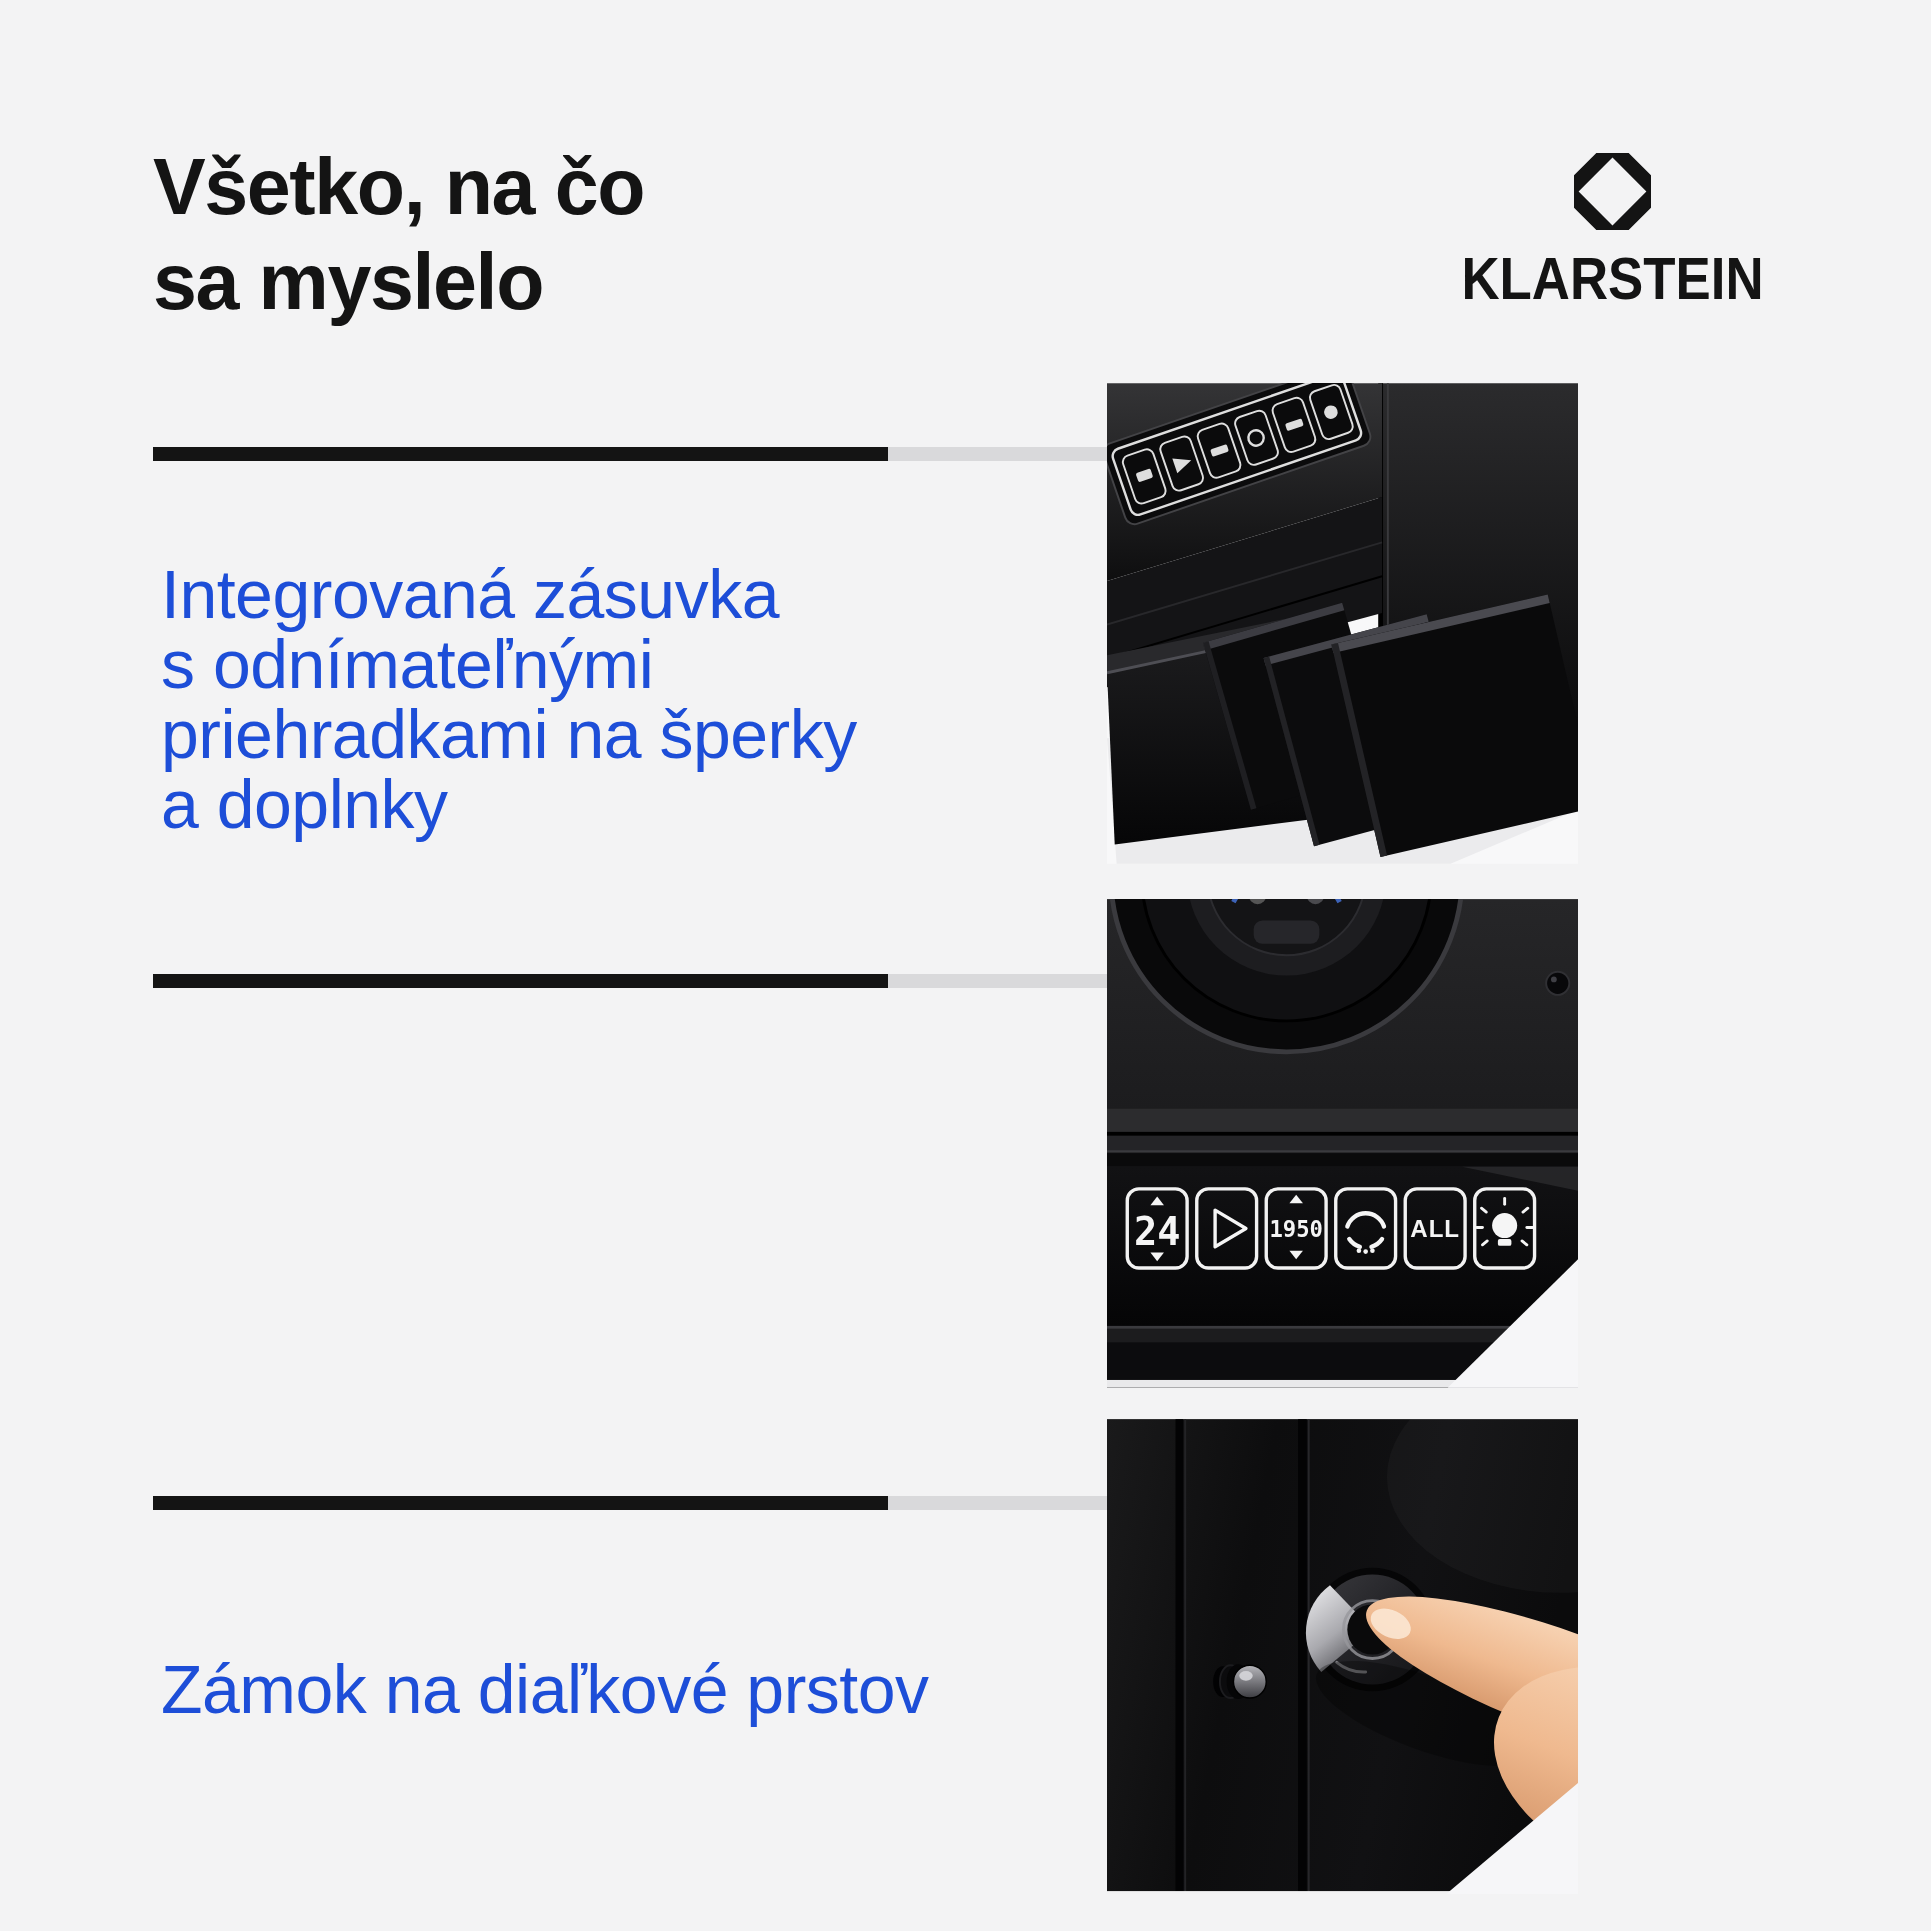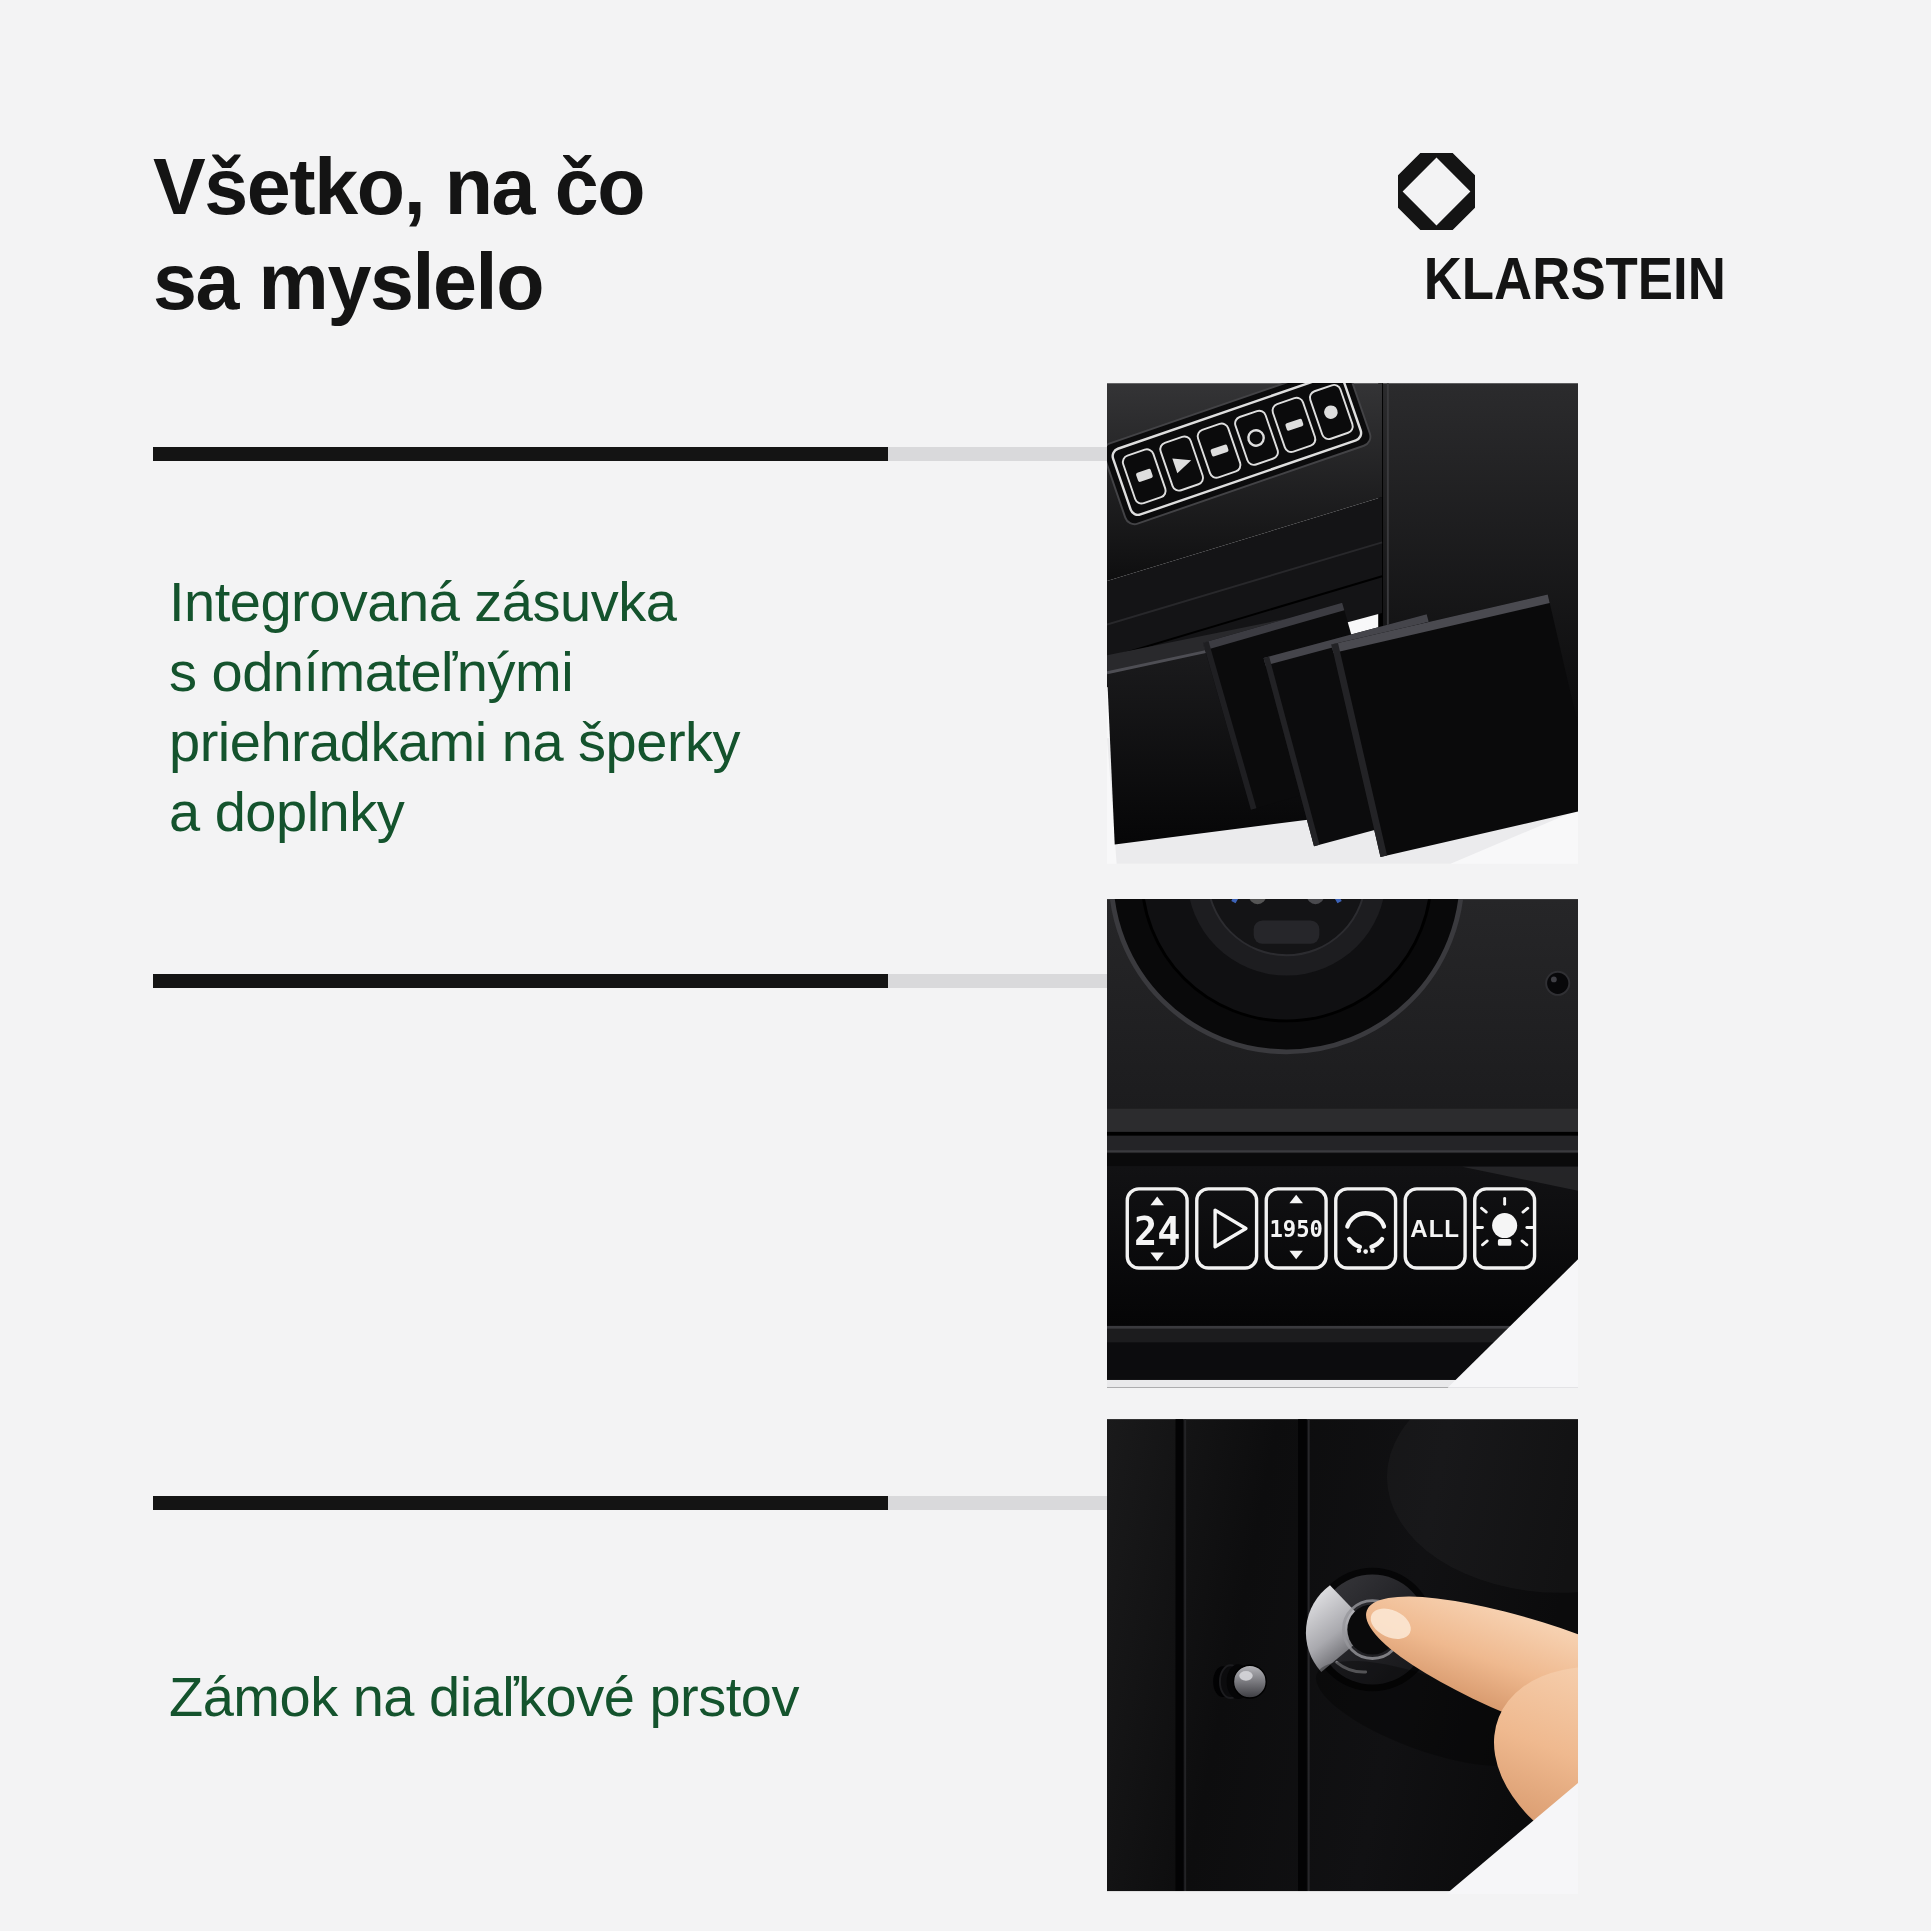--- a/index.html
+++ b/index.html
@@ -3,32 +3,32 @@
 <meta charset="utf-8">
 <style>
   html,body{margin:0;padding:0;background:#f3f3f4;}
   .canvas{position:relative;width:1931px;height:1894px;background:#f3f3f4;overflow:hidden;
           font-family:"Liberation Sans","DejaVu Sans",sans-serif;color:#141414;}
 
   .page-title{position:absolute;left:153px;top:139px;margin:0;
               font-weight:700;font-size:79px;line-height:95px;letter-spacing:-1.4px;
               white-space:pre-line;color:#141414;}
 
-  .logo{position:absolute;left:1398px;top:153px;width:429px;text-align:left;}
+  .logo{position:absolute;left:1398px;top:153px;width:429px;text-align:center;}
   .logo-icon{width:77px;height:77px;display:inline-block;}
   .brand-name{margin-top:14.5px;font-weight:700;font-size:60px;line-height:60px;
               color:#141414;transform:scaleX(.88);transform-origin:50% 50%;}
 
   .divider{position:absolute;left:153px;width:1010px;height:13.5px;display:flex;}
   .divider .black{width:735px;height:13.5px;background:#141414;}
   .divider .gray{flex:1;height:13.5px;background:#d9d9db;}
   .divider-1{top:447px;} .divider-2{top:974px;} .divider-3{top:1496px;}
 
-  .feature-text{position:absolute;left:153px;width:811px;margin:16px;
-                font-size:56px;line-height:70px;letter-spacing:-0.5px;color:#14532d;
+  .feature-text{position:absolute;left:153px;width:811px;margin:8px;
+                font-size:68px;line-height:70px;letter-spacing:-0.5px;color:#1d4ed8;
                 white-space:pre-line;}
   .text-1{top:551px;} .text-2{top:1066px;} .text-3{top:1646px;}
 
   .photo{position:absolute;left:1107px;}
   .photo svg{display:block;width:100%;height:100%;}
   .photo-1{top:383px;width:471px;height:481px;}
   .photo-2{top:899px;width:471px;height:489px;}
   .photo-3{top:1419px;width:471px;height:478px;}
 
   .seg{font-family:"DejaVu Sans Mono","Liberation Mono",monospace;font-weight:700;}

